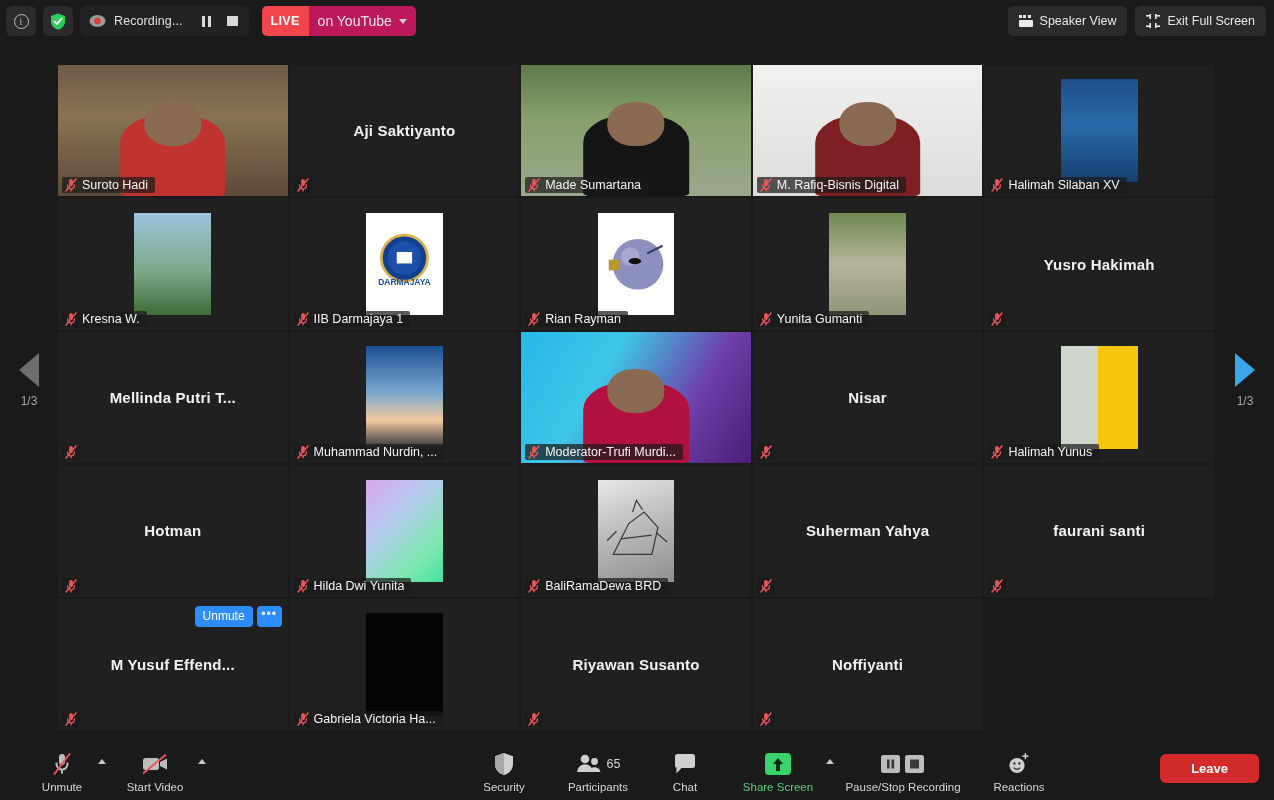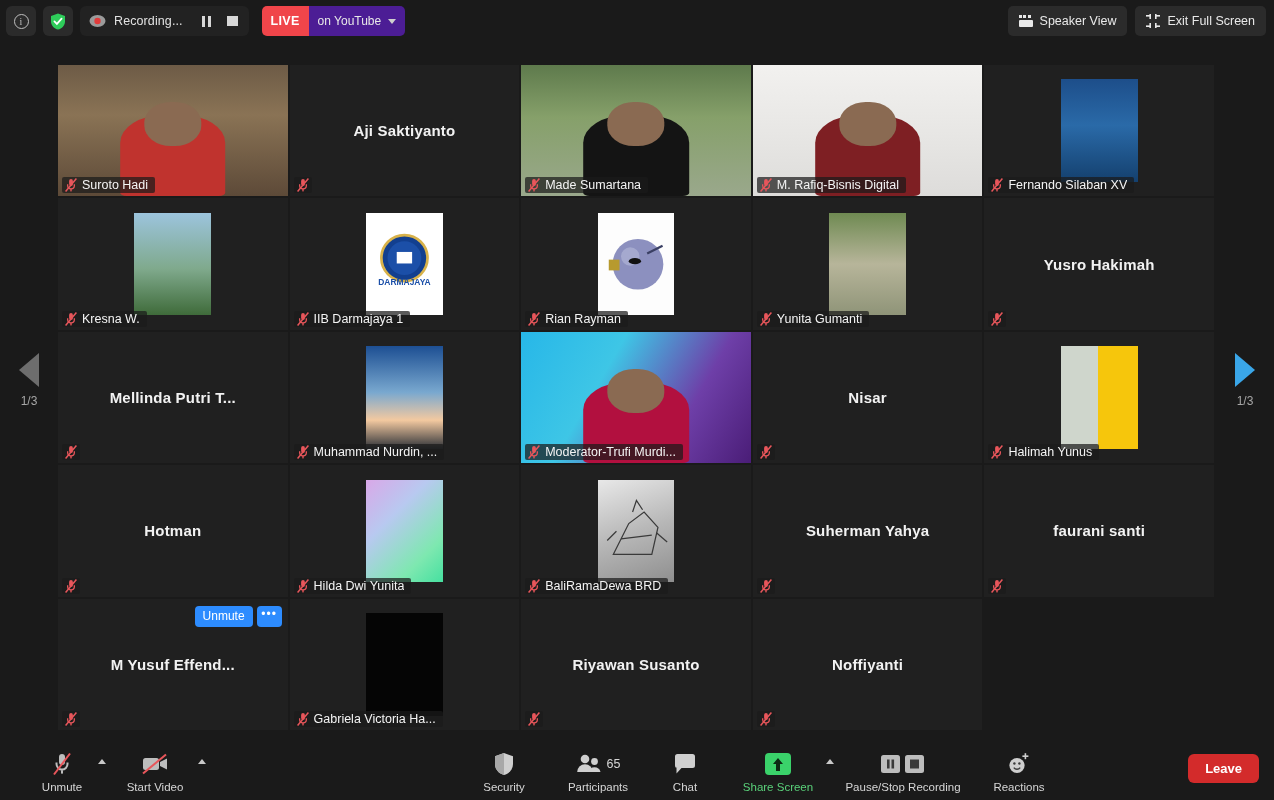--- a/index.html
+++ b/index.html
@@ -48,21 +48,21 @@
   .pause-bars i { display: block; width: 3.5px; height: 11px; background: #d8d8d8; }
   .stop-sq { width: 10.5px; height: 10.5px; background: #d8d8d8; }
 
   #live-group { display: flex; align-items: center; margin-left: 6px; }
   #live-badge {
     background: #f0454a; color: #fff; font-size: 12.5px; font-weight: bold;
     height: 30px; padding: 0 9px; display: flex; align-items: center;
     border-radius: 5px 0 0 5px; letter-spacing: .3px;
   }
   #live-dest {
-    background: #4c1d95; color: #e8e8e8; font-size: 12px;
+    background: #be185d; color: #e8e8e8; font-size: 14px;
     height: 30px; padding: 0 9px; display: flex; align-items: center; gap: 7px;
     border-radius: 0 5px 5px 0;
   }
   .caret-dn {
     width: 0; height: 0; border-left: 4px solid transparent;
     border-right: 4px solid transparent; border-top: 5px solid #cfcfcf;
   }
 
   .tb-right { margin-left: auto; display: flex; gap: 8px; padding-right: 8px; }
   .tb-btn {
@@ -162,21 +162,21 @@
     border-right: 4.5px solid transparent; border-bottom: 5px solid #c9c9c9;
   }
   .share-sq {
     width: 26px; height: 22px; background: #3ad26a; border-radius: 4px;
     display: flex; align-items: center; justify-content: center;
   }
   .pcount { color: #d6d6d6; font-size: 12.5px; }
   #btn-leave {
     position: absolute; right: 15px; top: 16px;
     background: #d32b2b; color: #fff; font-size: 13px; font-weight: bold;
-    padding: 7px 17px; border-radius: 6px;
+    padding: 7px 31px; border-radius: 6px;
   }
 </style>
 </head>
 <body>
 
 <div id="topbar">
   <div class="tb-left">
 
     <div class="tb-chip tb-icon-chip">
       <div class="info-circle">i</div>
@@ -322,21 +322,21 @@
       <div class="avatar-img" style="background:linear-gradient(180deg,#1d4e8a 0%,#2a6aa8 45%,#14406e 100%)"></div>
       <div class="namebar">
         <span class="mutemic"><svg width="12" height="14" viewBox="0 0 12 14">
             <g fill="#e8565b">
               <rect x="4.1" y="1" width="3.8" height="7" rx="1.9"></rect>
               <path d="M2 6.3 v1.2 a4 4 0 0 0 8 0 V6.3 h-1.3 v1.2 a2.7 2.7 0 0 1 -5.4 0 V6.3 Z"></path>
               <rect x="5.3" y="11" width="1.4" height="2.4"></rect>
             </g>
             <line x1="0.6" y1="13.4" x2="11.4" y2="0.6" stroke="#e8565b" stroke-width="1.5"></line>
           </svg></span>
-        <span>Fernando Silaban XV</span>
+        <span>Halimah Silaban XV</span>
       </div>
     </div>
     <div class="tile">
       <div class="avatar-img" style="background:linear-gradient(180deg,#9cc4dd 0%,#7fa98c 55%,#3f6b3a 100%)"></div>
       <div class="namebar">
         <span class="mutemic"><svg width="12" height="14" viewBox="0 0 12 14">
             <g fill="#e8565b">
               <rect x="4.1" y="1" width="3.8" height="7" rx="1.9"></rect>
               <path d="M2 6.3 v1.2 a4 4 0 0 0 8 0 V6.3 h-1.3 v1.2 a2.7 2.7 0 0 1 -5.4 0 V6.3 Z"></path>
               <rect x="5.3" y="11" width="1.4" height="2.4"></rect>

